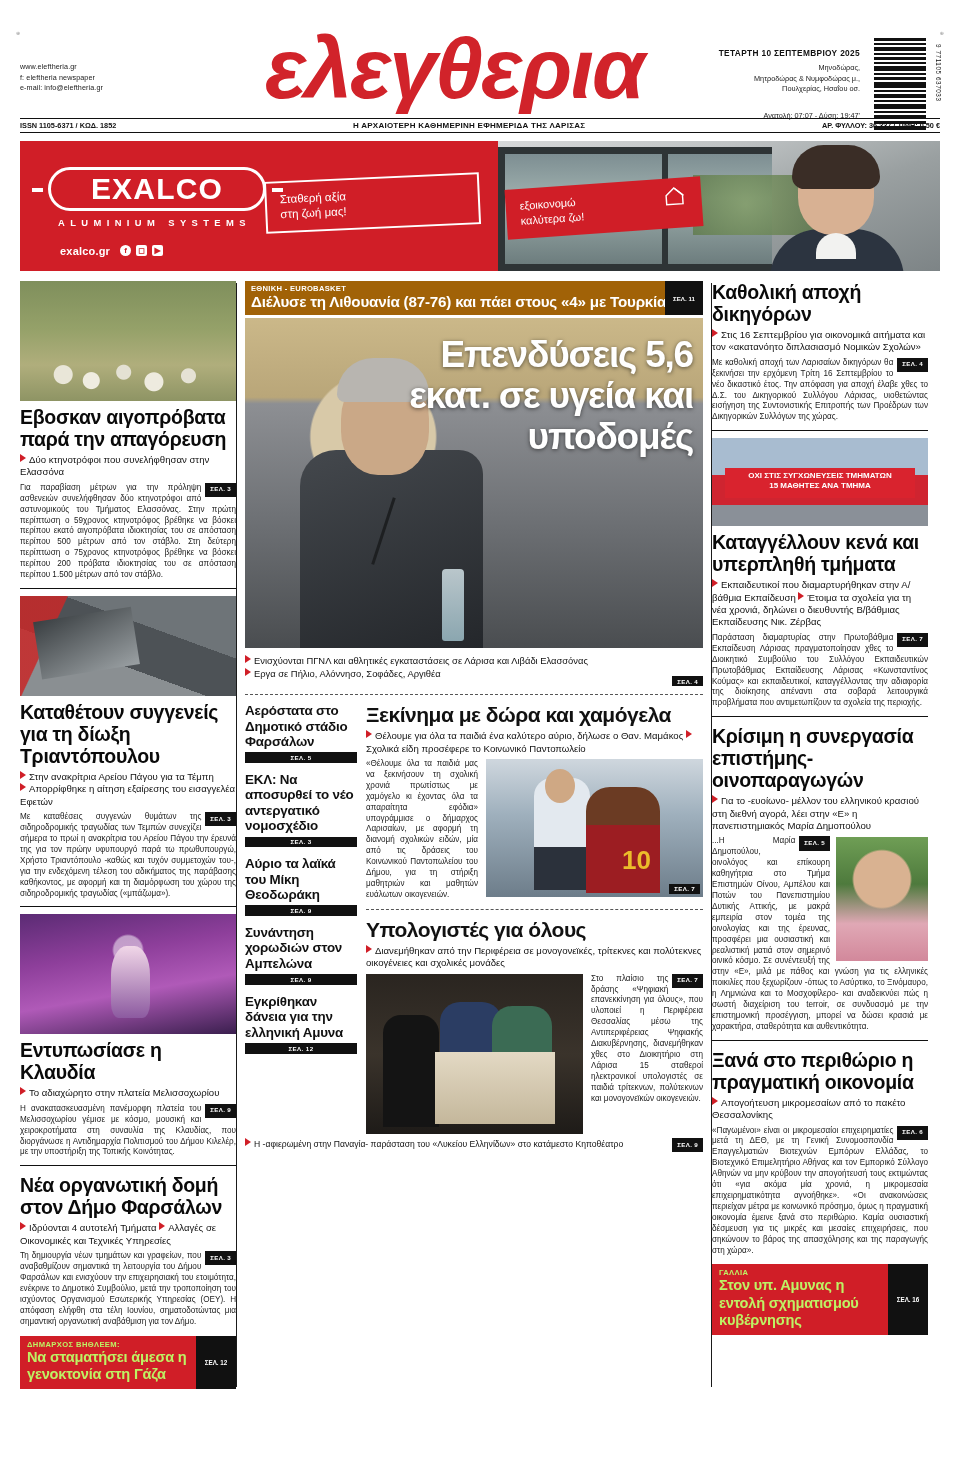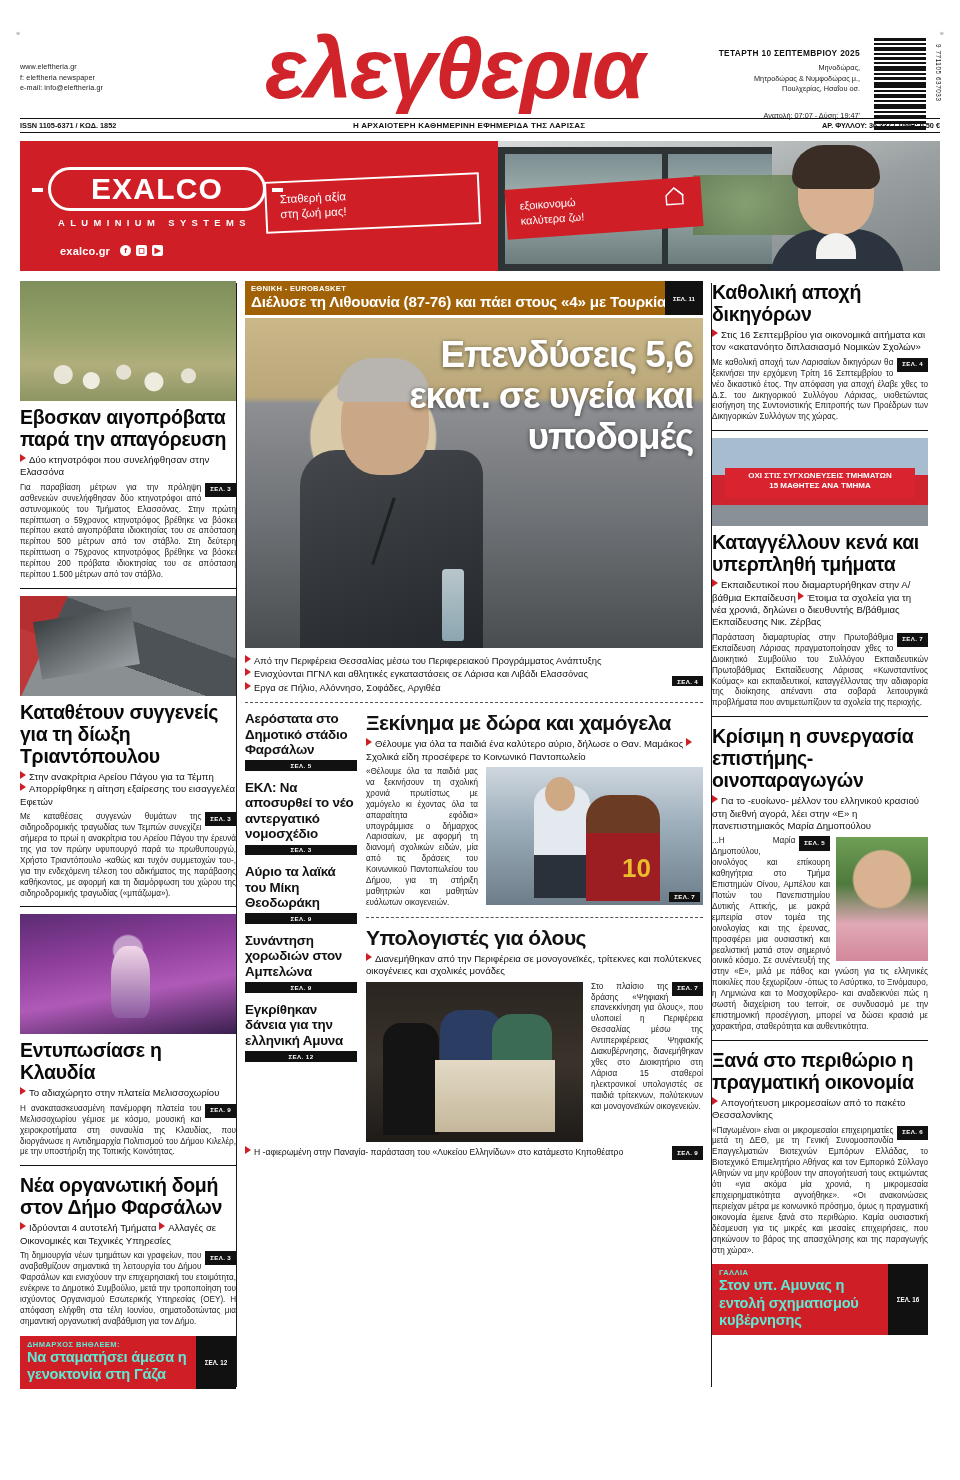--- a/index.html
+++ b/index.html
@@ -251,21 +251,21 @@
   .bc-title {
     position:absolute; left:0; right:0; bottom:0;
     background:rgba(10,10,10,.72); color:#fff;
     font-size:25px; font-weight:bold; line-height:30px; padding:2px 8px;
     letter-spacing:-.6px;
   }
   .bc-caption { font-size:8.6px; margin-top:4px; line-height:11px; }
 
   
   .redbox { display:flex; margin-top:8px; }
-  .redbox .rb-main { flex:1; background:#d01e27; color:#5eead4; padding:4px 7px 6px 7px; }
+  .redbox .rb-main { flex:1; background:#d01e27; color:#bef264; padding:4px 7px 6px 7px; }
   .rb-kick { font-size:7.6px; font-weight:bold; letter-spacing:.4px; }
   .rb-title { font-size:14.6px; line-height:17.2px; font-weight:bold; letter-spacing:-.2px; }
   .redbox .rb-sel { width:40px; background:#111; color:#fff; font-size:6.3px;
     font-weight:bold; display:flex; align-items:center; justify-content:center; }
 
   .clearfix::after { content:""; display:table; clear:both; }
   .wrapimg { float:right; margin:1px 0 4px 6px; }
 </style>
 </head>
 <body>
@@ -450,21 +450,20 @@
             <div class="head"></div>
             <div class="hair"></div>
           <div class="mic"></div>
             <div class="bottle"></div>
         </div>
         <div class="overlay-title">Επενδύσεις 5,6 εκατ. σε υγεία και υποδομές</div>
       </div>
 
       <div class="bullets clearfix">
         <span class="sel" style="margin-top:22px;">ΣΕΛ. 4</span>
-        <div><span class="tri"></span><span>Από την Περιφέρεια Θεσσαλίας μέσω του Περιφερειακού Προγράμματος Ανάπτυξης</span></div>
         <div><span class="tri"></span><span>Ενισχύονται ΠΓΝΛ και αθλητικές εγκαταστάσεις σε Λάρισα και Λιβάδι Ελασσόνας</span></div>
         <div><span class="tri"></span><span>Εργα σε Πήλιο, Αλόννησο, Σοφάδες, Αργιθέα</span></div>
       </div>
       <div class="sepd"></div>
 
       <div class="mid-split">
 
         <div class="briefs">
           <div class="brief">
             <h4>Αερόστατα στο Δημοτικό στάδιο Φαρσάλων</h4>

